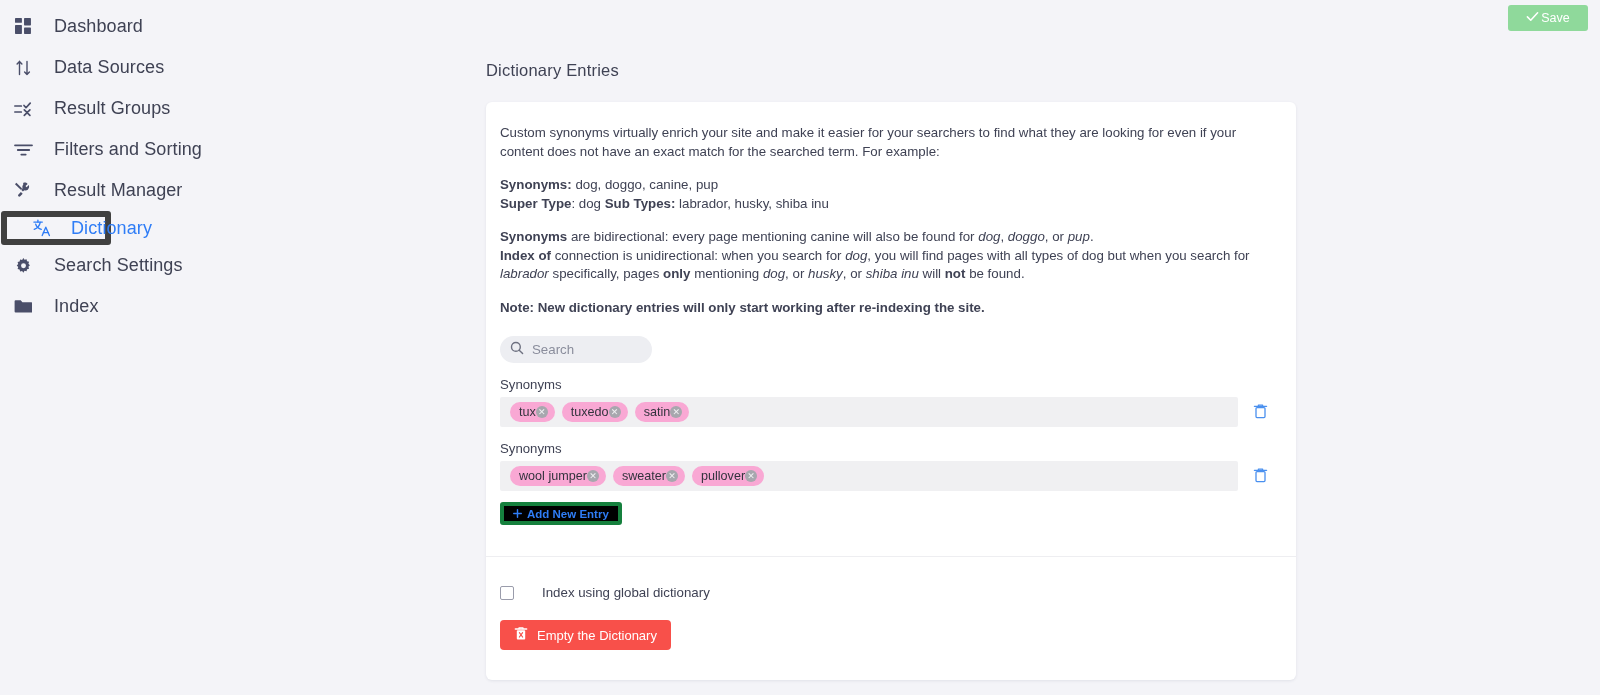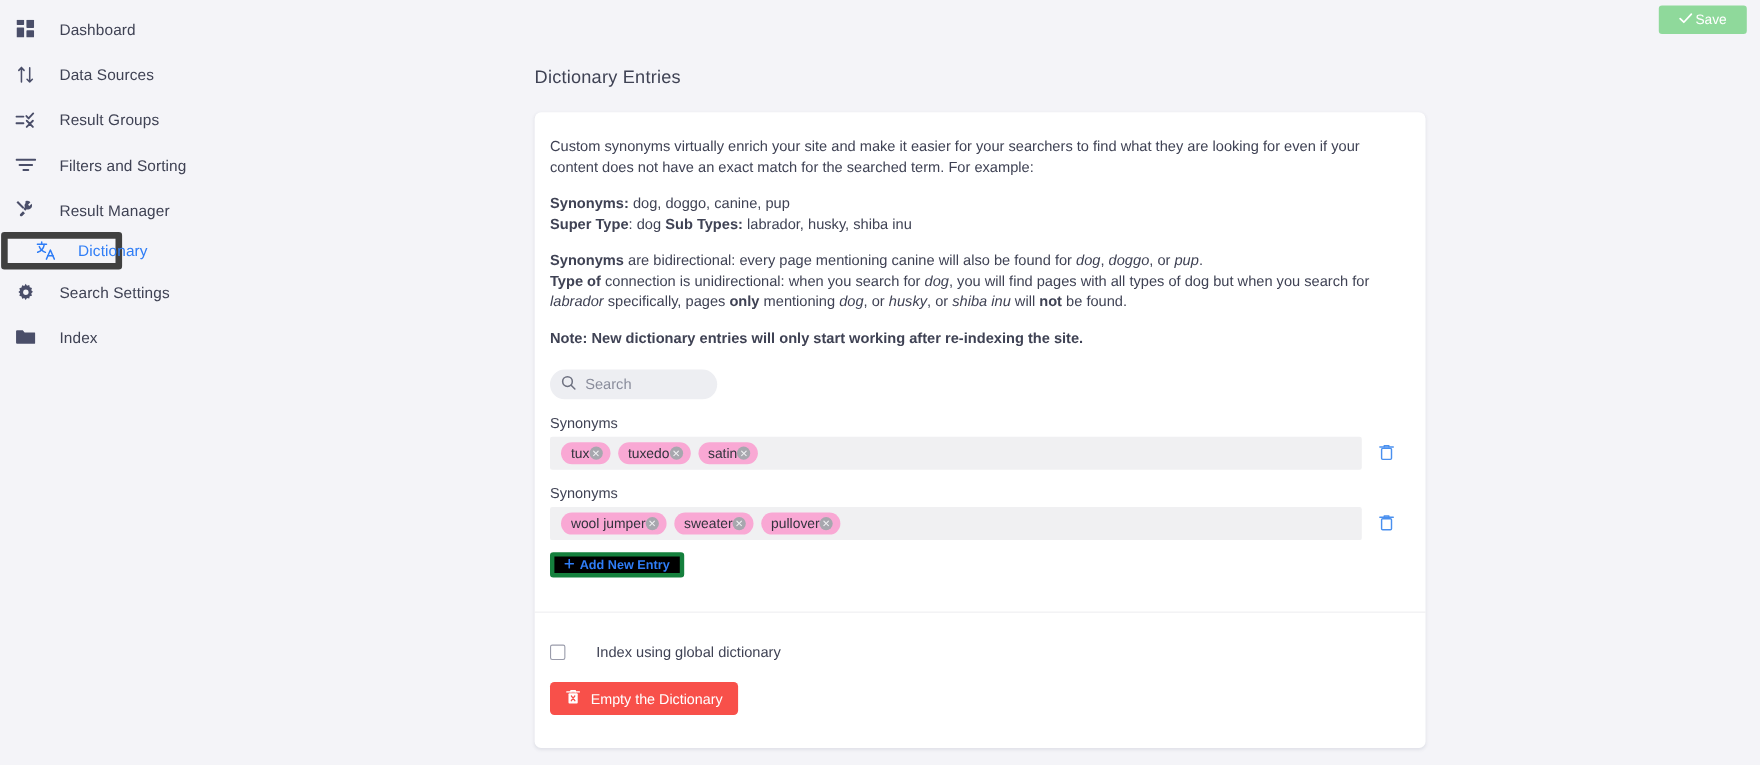--- a/index.html
+++ b/index.html
@@ -42,21 +42,21 @@
     min-width: 30px;
     height: 24px;
     display: flex;
     align-items: center;
     justify-content: center;
     color: #4a4e69;
   }
 
   .nav-label {
     margin-left: 16px;
-    font-size: 14px;
+    font-size: 18px;
     color: #3f4254;
     letter-spacing: 0.1px;
   }
 
   .nav-item.active {
     border: 6px solid #404040;
     border-radius: 3px;
     width: 110px;
     height: 34px;
     margin-left: 1px;
@@ -371,21 +371,21 @@
       <div class="desc">
         <p>Custom synonyms virtually enrich your site and make it easier for your searchers to find what they are looking for even if your content does not have an exact match for the searched term. For example:</p>
 
         <p>
           <b>Synonyms:</b><span> dog, doggo, canine, pup</span><br>
           <b>Super Type</b><span>: dog </span><b>Sub Types:</b><span> labrador, husky, shiba inu</span>
         </p>
 
         <p>
           <b>Synonyms</b><span> are bidirectional: every page mentioning canine will also be found for </span><i>dog</i><span>, </span><i>doggo</i><span>, or </span><i>pup</i><span>.</span><br>
-          <b>Type of</b><span> connection is unidirectional: when you search for </span><i>dog</i><span>, you will find pages with all types of dog but when you search for </span><i>labrador</i><span> specifically, pages </span><b>only</b><span> mentioning </span><i>dog</i><span>, or </span><i>husky</i><span>, or </span><i>shiba inu</i><span> will </span><b>not</b><span> be found.</span>
+          <b>Index of</b><span> connection is unidirectional: when you search for </span><i>dog</i><span>, you will find pages with all types of dog but when you search for </span><i>labrador</i><span> specifically, pages </span><b>only</b><span> mentioning </span><i>dog</i><span>, or </span><i>husky</i><span>, or </span><i>shiba inu</i><span> will </span><b>not</b><span> be found.</span>
         </p>
 
 
         <p style="font-weight:bold;">Note: New dictionary entries will only start working after re-indexing the site.</p>
       </div>
 
       
       <div class="search-wrap">
         <span>
           <svg width="14" height="14" viewBox="0 0 14 14" fill="none" stroke="#6e7180" stroke-width="1.4">

